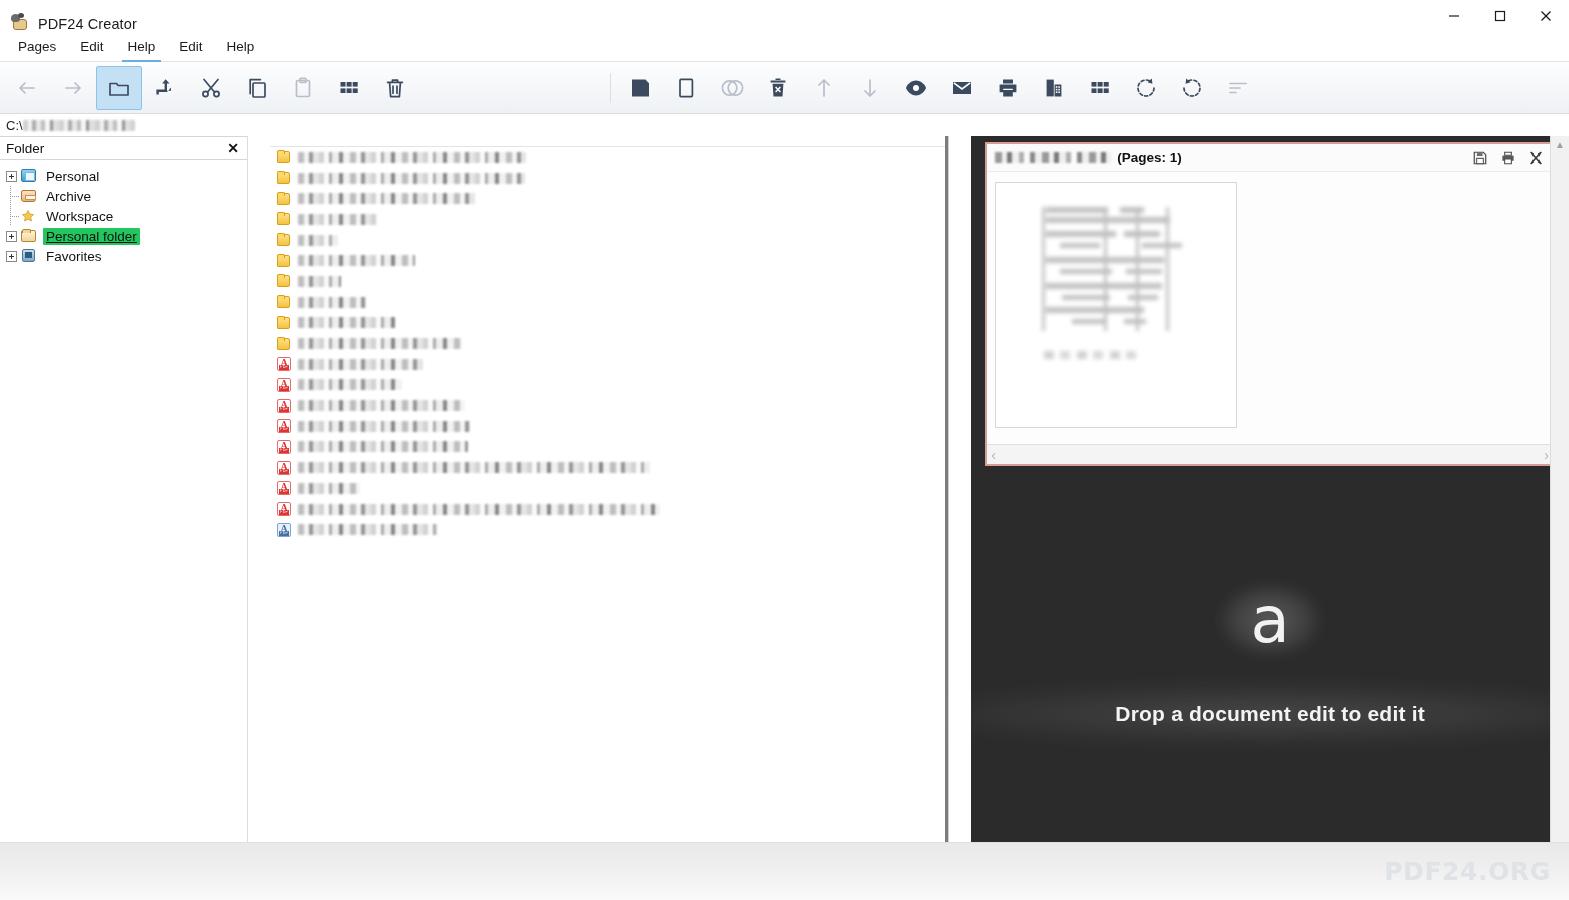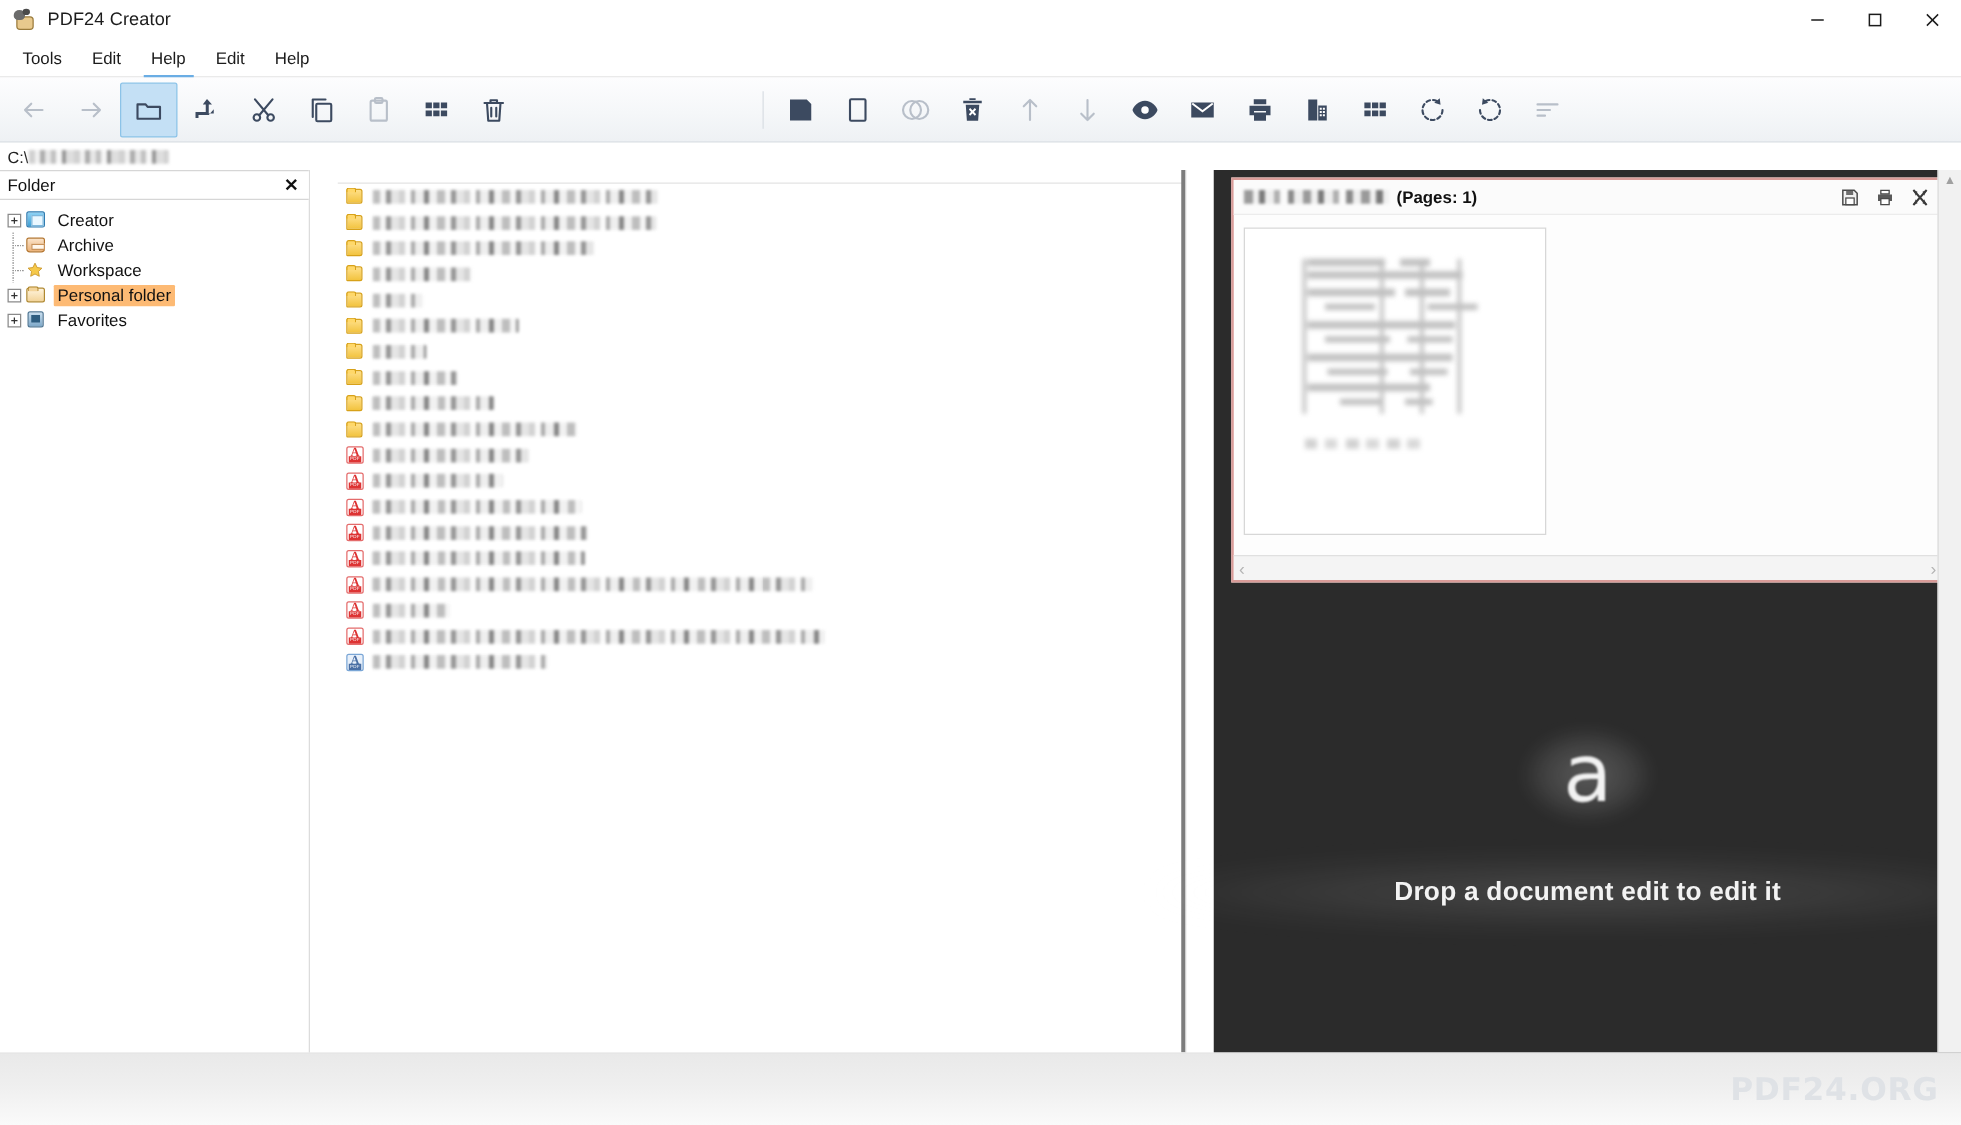--- a/index.html
+++ b/index.html
@@ -7,21 +7,21 @@
     width: 1569px; height: 900px;
     font-family: "Liberation Sans", sans-serif;
     overflow: hidden;
     background: #ffffff;
   }
   .app { position: relative; width: 1569px; height: 900px; display: flex; flex-direction: column; }
 
   
   .titlebar {
     height: 32px; flex: 0 0 32px;
-    display: flex; align-items: center;
+    display: flex; align-items: flex-end;
     background: #ffffff;
     border-bottom: 0px;
     position: relative;
   }
   .title-icon {
     width: 20px; height: 20px; margin-left: 10px; margin-right: 8px;
     position: relative; flex: 0 0 20px;
   }
   .title-icon .bodyc {
     position:absolute; left:3px; top:7px; width:14px; height:11px;
@@ -113,21 +113,21 @@
     border-bottom: 1px solid #d6d6d6; border-top: 1px solid #d6d6d6;
     padding: 0 6px; background: #ffffff;
   }
   .tree-head-title { font-size: 13.5px; color: #111; flex: 1; }
   .tree-close { font-size: 14px; color: #111; font-weight: bold; padding: 0 2px; line-height: 1; }
   .tree-list { flex: 1 1 auto; overflow: hidden; padding-top: 6px; }
   .tree-row {
     display: flex; align-items: center; height: 20px; font-size: 13.5px; color: #111;
     padding-left: 6px; position: relative;
   }
-  .tree-row.selected .tnode-label { background: #fdba74; }
+  .tree-row.selected .tnode-label { background: #22c55e; text-decoration: underline; }
   .expander {
     width: 11px; height: 11px; border: 1px solid #8a8a8a; background: #fff;
     position: relative; flex: 0 0 11px; margin-right: 3px;
   }
   .expander::before { content:''; position:absolute; left:2px; top:4px; width:5px; height:1px; background:#333; }
   .expander::after  { content:''; position:absolute; left:4px; top:2px; width:1px; height:5px; background:#333; }
   .dots { width: 14px; flex: 0 0 14px; height: 20px; position: relative; }
   .dots::before {
     content:''; position:absolute; left:4px; top:0; bottom:0; width:1px;
     background: repeating-linear-gradient(180deg,#9a9a9a 0 1px, transparent 1px 2px);
@@ -323,21 +323,21 @@
       <div class="wincontrol">
         <svg width="12" height="12" viewBox="0 0 12 12">
             <line x1="1.5" y1="1.5" x2="10.5" y2="10.5" stroke="#1b1b1b" stroke-width="1.2"></line>
             <line x1="10.5" y1="1.5" x2="1.5" y2="10.5" stroke="#1b1b1b" stroke-width="1.2"></line>
           </svg>
       </div>
     </div>
   </div>
 
   <div class="menubar">
-    <div class="menu-item">Tools</div>
+    <div class="menu-item">Pages</div>
     <div class="menu-item">Edit</div>
     <div class="menu-item active">Help</div>
     <div class="menu-item">Edit</div>
     <div class="menu-item">Help</div>
   </div>
 
   <div class="toolbar">
     <div class="tb-group left">
       <div class="tb-btn dim">
         <svg width="24" height="24" viewBox="0 0 24 24">
@@ -507,21 +507,21 @@
         <div class="tree-head-title">Folder</div>
         <div class="tree-close">✕</div>
       </div>
       <div class="tree-list">
 
         <div class="tree-row">
           <div class="expander"></div>
           <div class="ticon">
               <div class="ico-desktop"></div>
             </div>
-          <div class="tnode-label">Creator</div>
+          <div class="tnode-label">Personal</div>
         </div>
 
         <div class="tree-row">
           <div class="dots"></div>
           <div class="ticon">
               <div class="ico-archive"></div>
             </div>
           <div class="tnode-label">Archive</div>
         </div>
 

